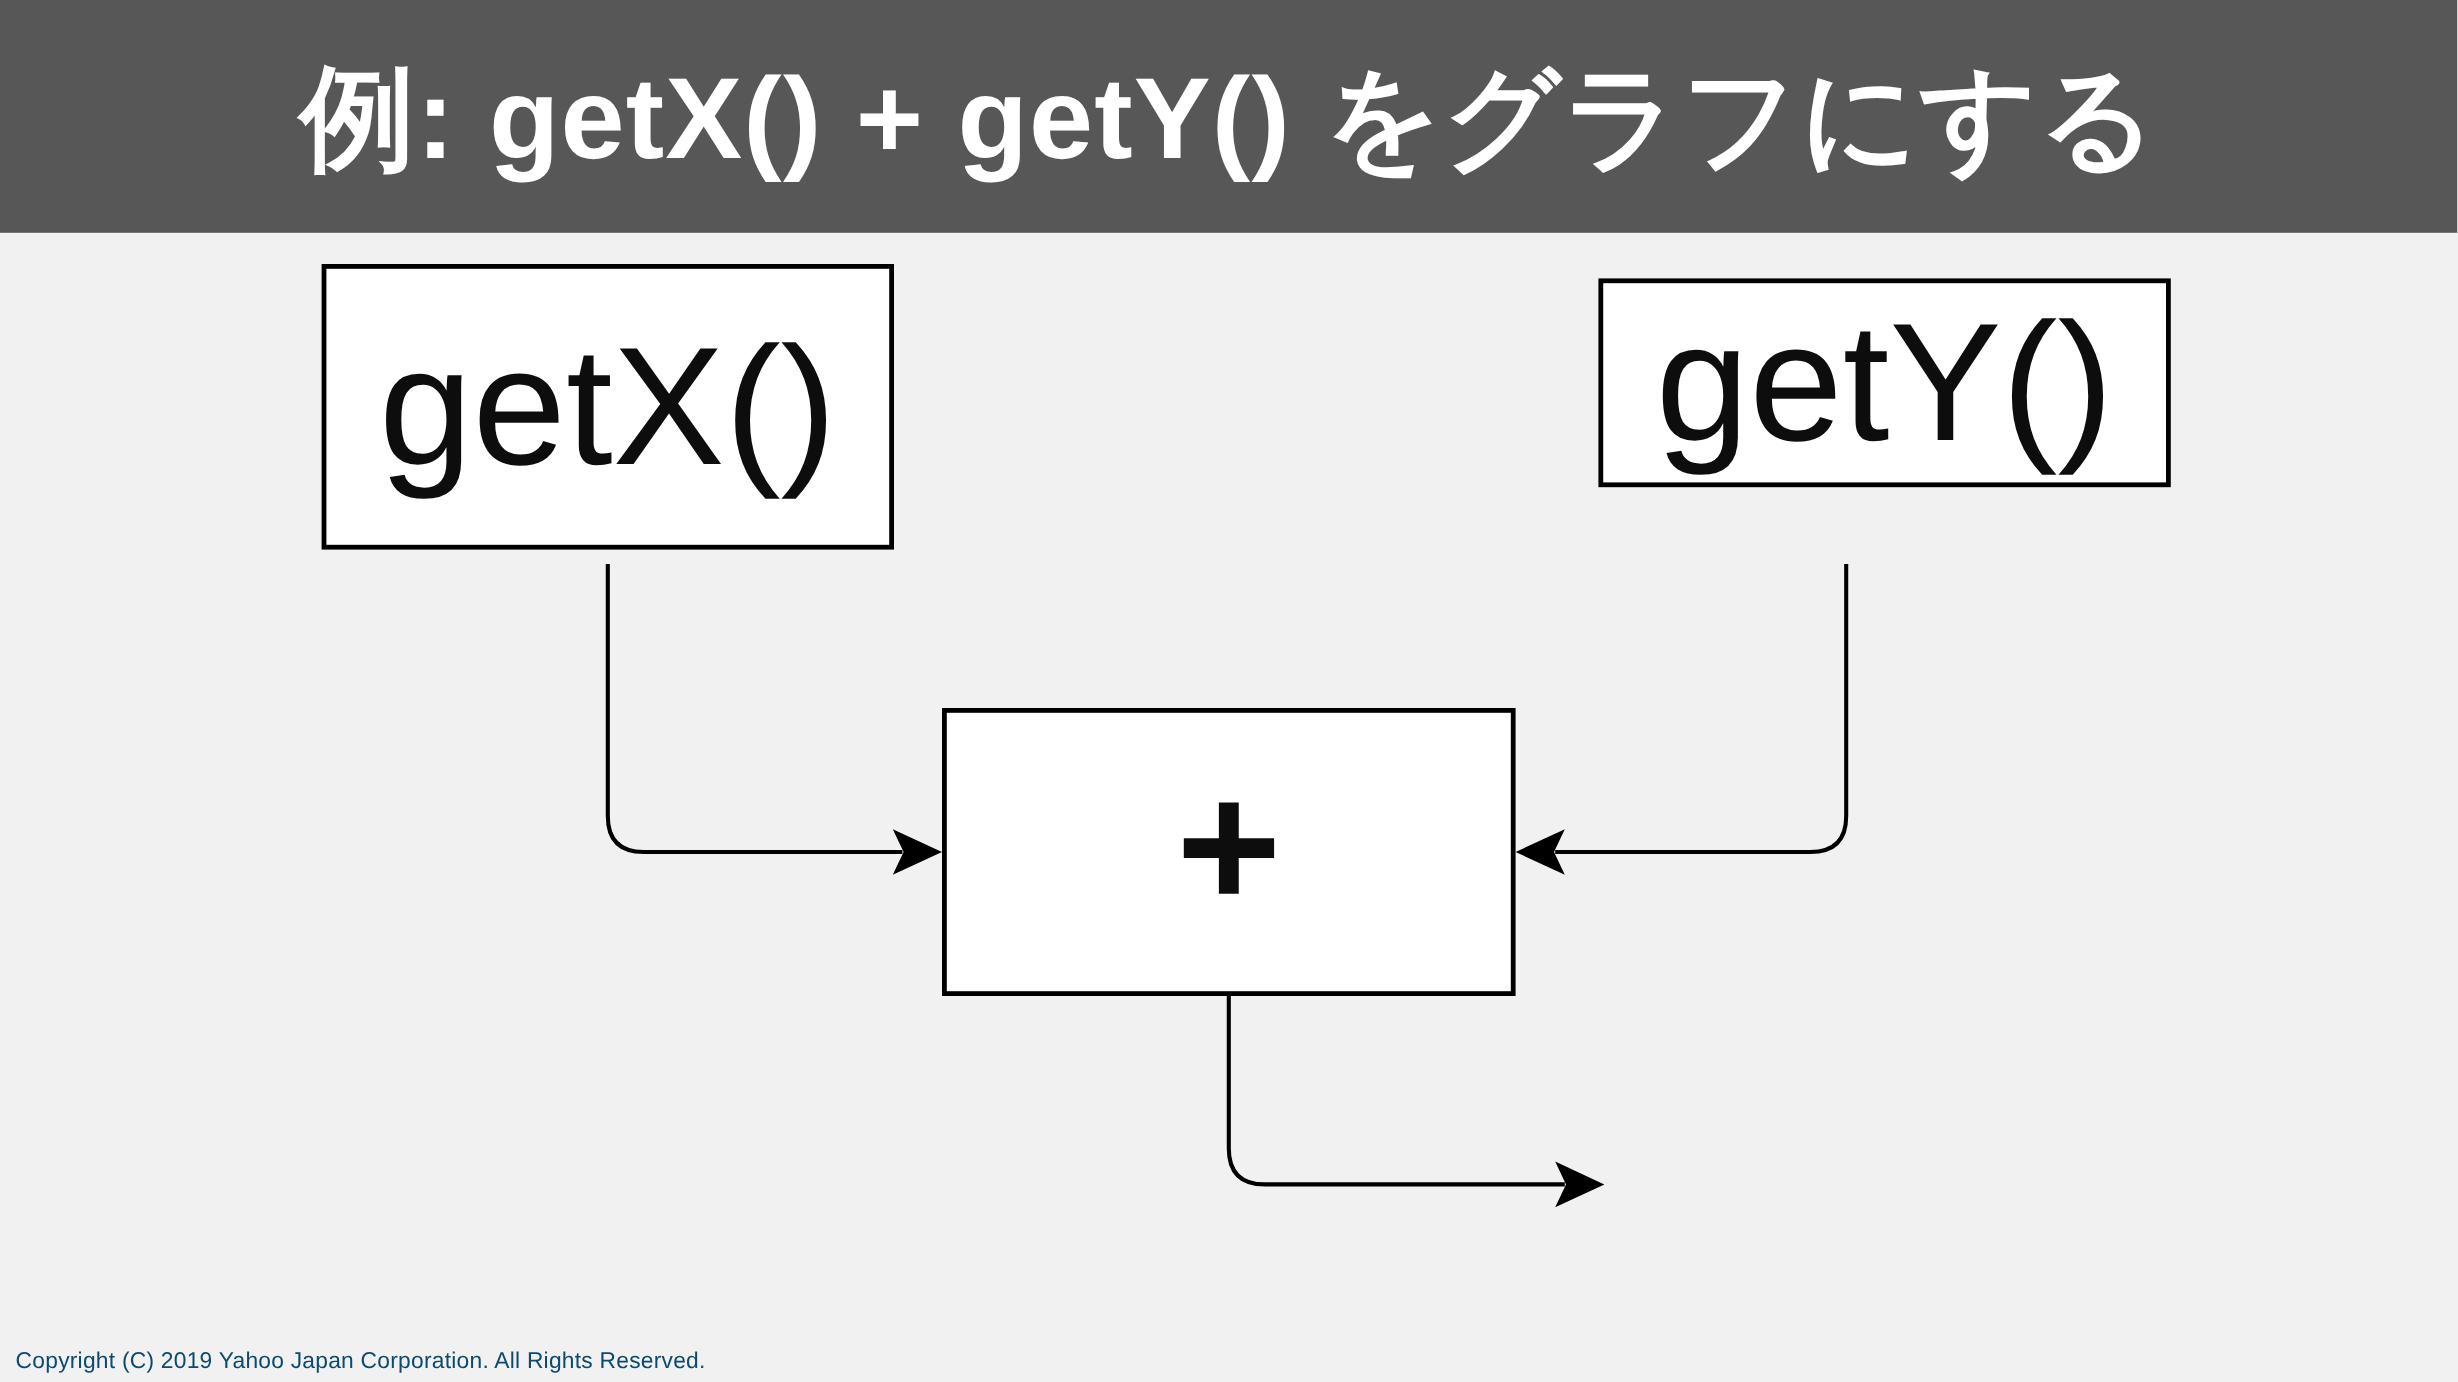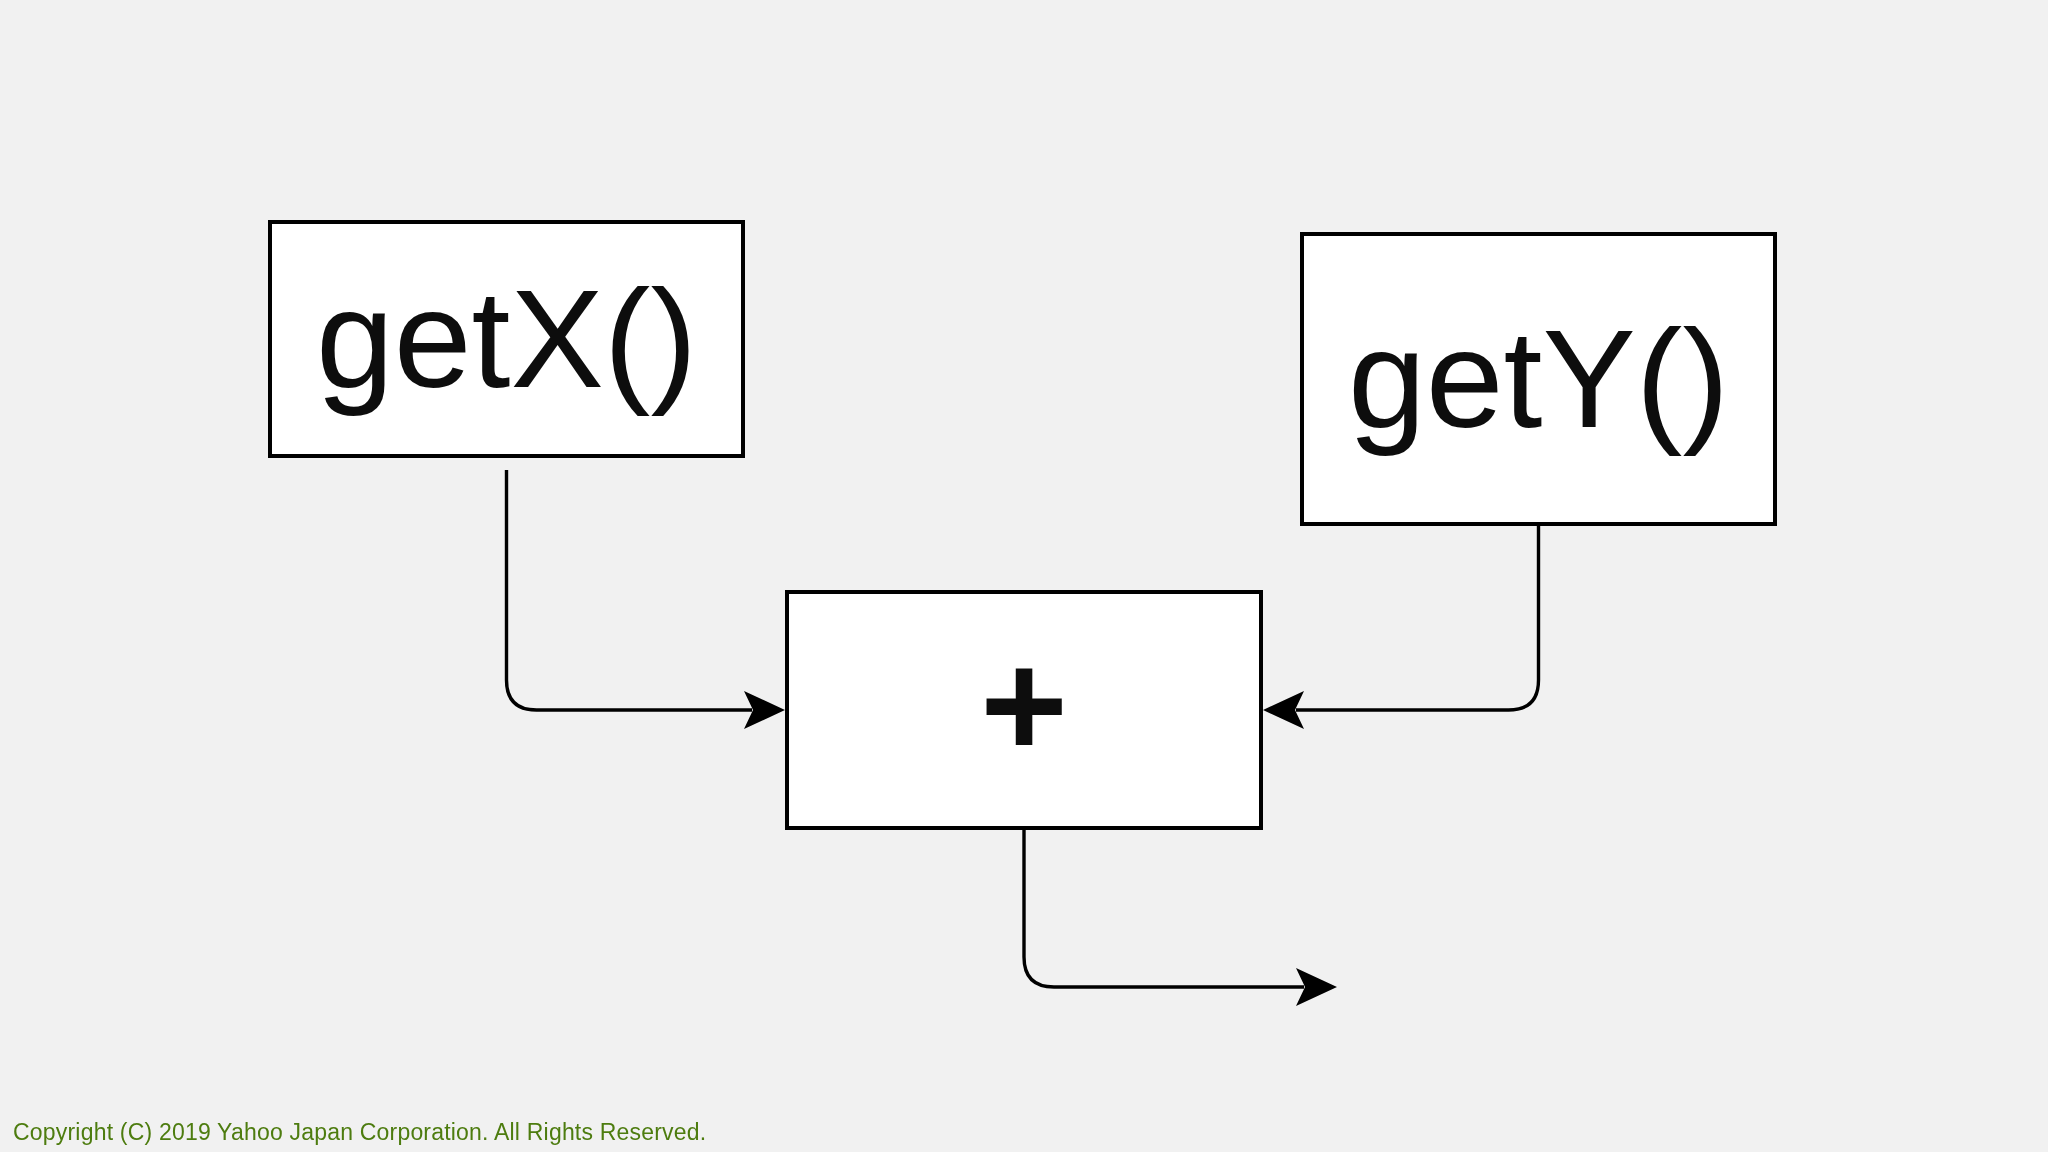--- a/index.html
+++ b/index.html
@@ -56,41 +56,44 @@
     border: 4px solid #000000;
     display: flex;
     align-items: center;
     justify-content: center;
     color: #0d0d0d;
     font-size: 140px;
     line-height: 1;
     white-space: nowrap;
   }
   .node-getx { left: 268px;  top: 220px; width: 477px; height: 238px; }
-  .node-gety { left: 1300px; top: 232px; width: 477px; height: 294px; justify-content: center; }
+  .node-gety { left: 1332px; top: 232px; width: 477px; height: 174px; justify-content: center; }
   .node-plus {
     left: 785px; top: 590px; width: 478px; height: 240px;
     font-size: 150px;
     font-weight: 700;
   }
   .node-plus span { padding-bottom: 10px; }
   .copyright {
     position: absolute;
     left: 13px;
     bottom: 6px;
-    color: #4d7c0f;
-    font-size: 23px;
+    color: #0c4a6e;
+    font-size: 19px;
     letter-spacing: 0.2px;
   }
 </style>
 </head>
 <body>
 
 <div class="slide">
 
+  <header class="title-bar">
+    <h1>例: getX() + getY() をグラフにする</h1>
+  </header>
 
   <svg class="edges" viewBox="0 0 2048 1152" xmlns="http://www.w3.org/2000/svg">
 
     <path d="M 506.5 470 L 506.5 680 Q 506.5 710 536.5 710 L 752 710"></path>
     <polygon points="785,710 744,691 753,710 744,729"></polygon>
 
     <path d="M 1538.5 470 L 1538.5 680 Q 1538.5 710 1508.5 710 L 1296 710"></path>
     <polygon points="1263,710 1304,691 1295,710 1304,729"></polygon>
 
     <path d="M 1024 830 L 1024 957 Q 1024 987 1054 987 L 1304 987"></path>

